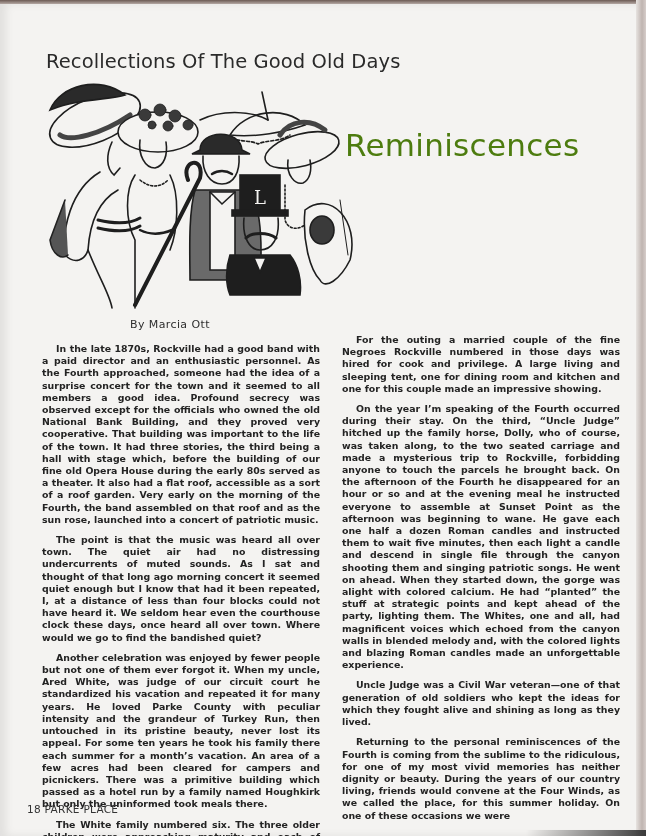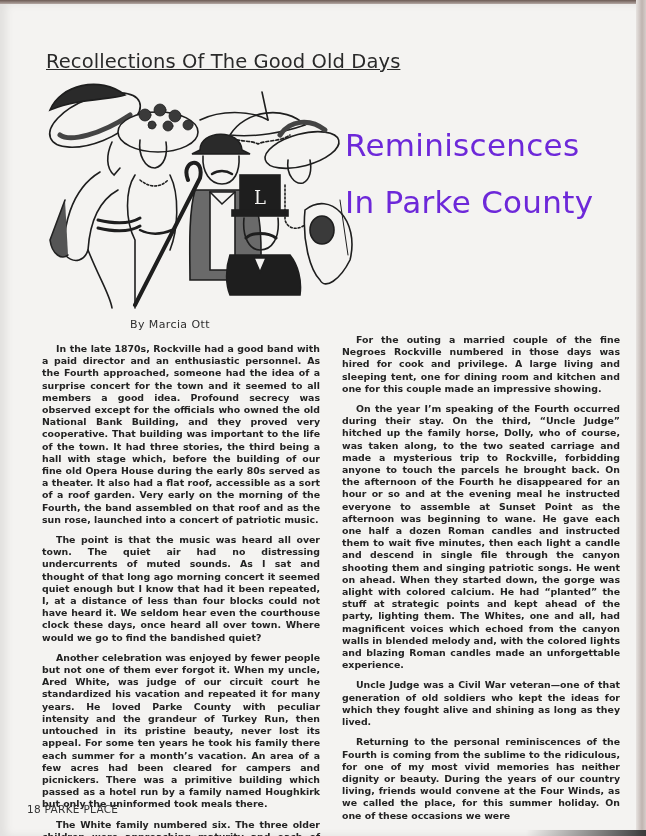--- a/index.html
+++ b/index.html
@@ -22,25 +22,24 @@
       background: linear-gradient(90deg, #e7e3e0, #bfb4b0 60%, #d6cdca);
     }
     .bottom-shadow {
       position: absolute; right: 0; bottom: 0; width: 120px; height: 6px;
       background: linear-gradient(90deg, rgba(40,40,40,0), #3b3b3b);
     }
     .kicker {
       position: absolute; left: 46px; top: 50px;
       font-size: 19.5px; color: #2a2a2a; letter-spacing: 0.1px;
       font-weight: normal;
-      text-decoration: underline;
     }
     .headline {
       position: absolute; left: 345px; top: 120px; width: 290px;
-      font-size: 31px; line-height: 51px; color: #6d28d9;
+      font-size: 31px; line-height: 51px; color: #4d7c0f;
       letter-spacing: 0.3px;
     }
     .headline div { white-space: nowrap; }
     .illustration {
       position: absolute; left: 40px; top: 80px; width: 320px; height: 230px;
     }
     .byline {
       position: absolute; left: 130px; top: 318px;
       font-size: 11px; color: #2e2e2e; letter-spacing: 0.4px;
     }
@@ -124,21 +123,20 @@
     <path d="M245 105 L245 140 C248 150, 260 152, 270 140" stroke-dasharray="2 2"></path>
 
     <path d="M265 130 C290 110, 320 140, 310 180 C300 200, 285 210, 280 200 C270 190, 262 160, 265 130 Z" fill="#f4f3f1"></path>
     <ellipse cx="282" cy="150" rx="12" ry="14" fill="#3a3a3a"></ellipse>
     <path d="M300 120 L308 175" stroke-width="1"></path>
   </g>
 </svg>
 
 <div class="headline">
   <div>Reminiscences</div>
-  <div style="margin-top:6px">In Parke County</div>
 </div>
 
 <div class="byline">By Marcia Ott</div>
 
 <div class="col col-left">
   <p>In the late 1870s, Rockville had a good band with a paid director and an enthusiastic personnel. As the Fourth approached, someone had the idea of a surprise concert for the town and it seemed to all members a good idea. Profound secrecy was observed except for the officials who owned the old National Bank Building, and they proved very cooperative. That building was important to the life of the town. It had three stories, the third being a hall with stage which, before the building of our fine old Opera House during the early 80s served as a theater. It also had a flat roof, accessible as a sort of a roof garden. Very early on the morning of the Fourth, the band assembled on that roof and as the sun rose, launched into a concert of patriotic music.</p>
   <p>The point is that the music was heard all over town. The quiet air had no distressing undercurrents of muted sounds. As I sat and thought of that long ago morning concert it seemed quiet enough but I know that had it been repeated, I, at a distance of less than four blocks could not have heard it. We seldom hear even the courthouse clock these days, once heard all over town. Where would we go to find the bandished quiet?</p>
   <p>Another celebration was enjoyed by fewer people but not one of them ever forgot it. When my uncle, Ared White, was judge of our circuit court he standardized his vacation and repeated it for many years. He loved Parke County with peculiar intensity and the grandeur of Turkey Run, then untouched in its pristine beauty, never lost its appeal. For some ten years he took his family there each summer for a month’s vacation. An area of a few acres had been cleared for campers and picnickers. There was a primitive building which passed as a hotel run by a family named Houghkirk but only the uninformed took meals there.</p>
   <p>The White family numbered six. The three older children were approaching maturity and each of them was given the privilege of inviting a friend to spend a</p>
 </div>

